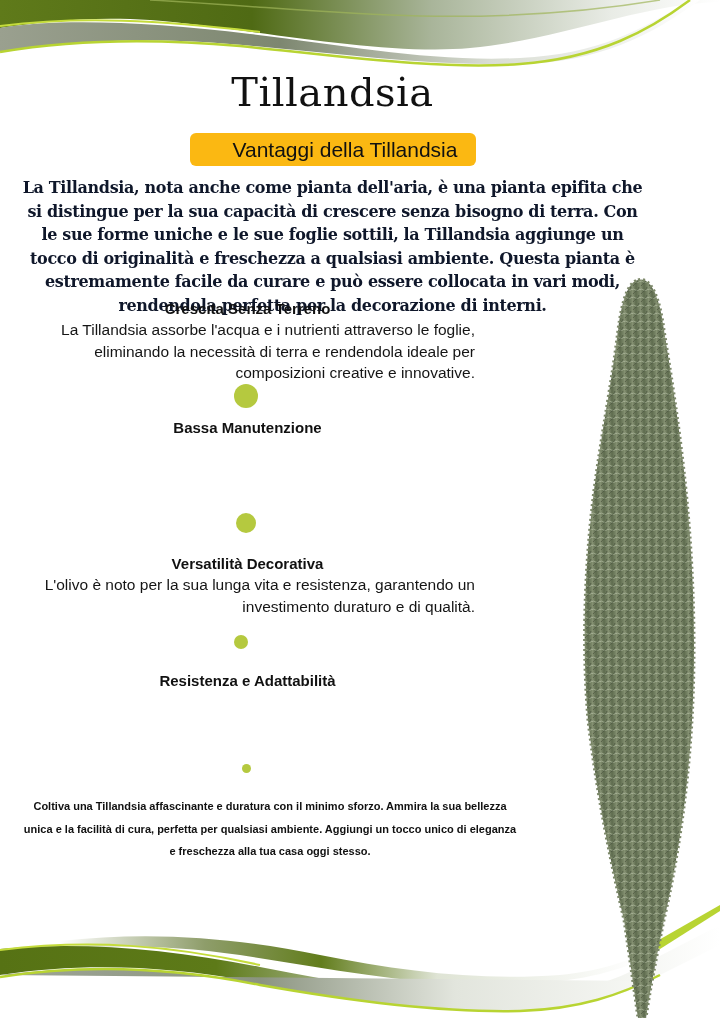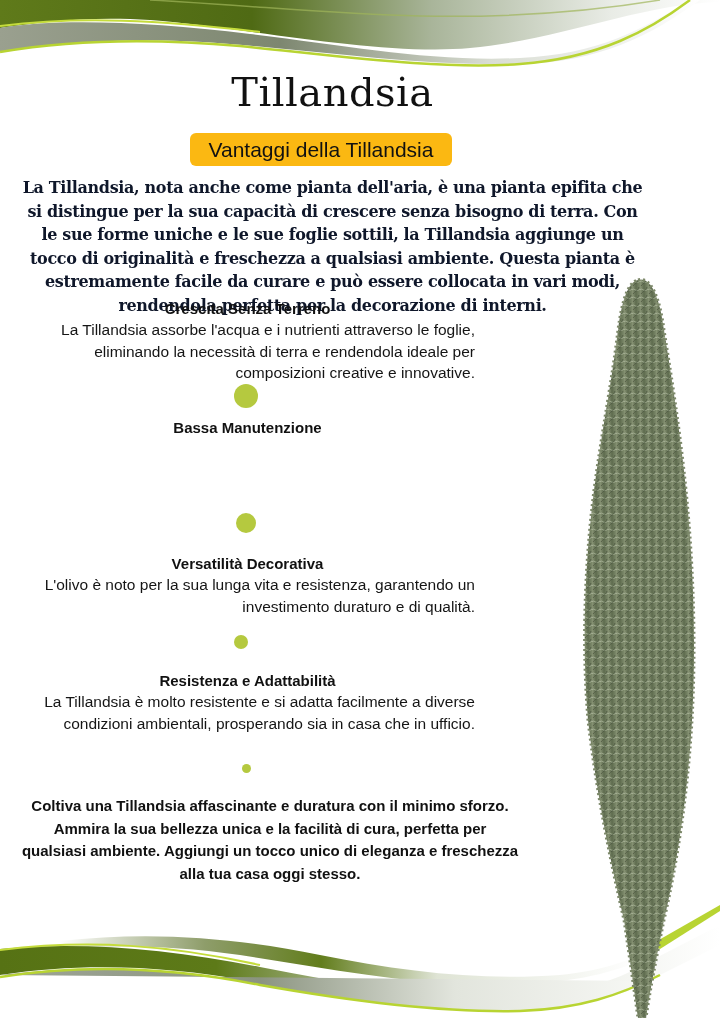--- a/index.html
+++ b/index.html
@@ -13,41 +13,42 @@
   .title {
     position: absolute; left: 0; width: 665px; top: 64px; text-align: center;
     font-family: "DejaVu Serif", serif; font-size: 40px; line-height: 56px; color: #111; letter-spacing: 0.5px;
     z-index: 3;
   }
   .badge {
     position: absolute; left: 190px; top: 133px; width: 262px; height: 33px;
     background: #fbb812; border-radius: 6px; text-align: center;
     font-family: "Liberation Sans Narrow", "Liberation Sans", sans-serif; font-size: 21px; line-height: 33px; color: #111;
     z-index: 3;
+    padding-left: 24px;
   }
   .intro {
     position: absolute; left: 20px; width: 625px; top: 176px; text-align: center;
     font-family: "DejaVu Serif", serif; font-size: 16px; line-height: 23.5px; color: #0f172a; font-weight: bold;
     letter-spacing: -0.35px;
     z-index: 3;
   }
   .feature {
     position: absolute; left: 20px; width: 455px; text-align: center; z-index: 3;
   }
   .feature-title {
     font-family: "Liberation Sans", sans-serif; font-weight: bold; font-size: 15px; line-height: 21px; color: #111;
   }
   .feature-text {
     font-family: "Liberation Sans", sans-serif; font-size: 15.5px; line-height: 21.5px; color: #151515; text-align: right;
   }
   .dot { position: absolute; border-radius: 50%; background: #b5c93f; z-index: 3; }
 
   .closing {
     position: absolute; left: 20px; width: 500px; top: 795px; text-align: center;
-    font-family: "Liberation Sans", sans-serif; font-weight: bold; font-size: 15px; line-height: 22.5px; color: #111;
+    font-family: "Liberation Sans", sans-serif; font-weight: bold; font-size: 11px; line-height: 22.5px; color: #111;
     z-index: 3;
   }
 </style>
 </head>
 <body>
 
 <svg class="wave-top" viewBox="0 0 720 70" preserveAspectRatio="none">
   <defs>
     <linearGradient id="tg1" x1="0" y1="0" x2="1" y2="0">
       <stop offset="0" stop-color="#5f7a1a"></stop>
@@ -135,17 +136,16 @@
 <div class="dot" style="left: 236px; top: 513px; width: 20px; height: 20px;"></div>
 
 <div class="feature" style="top: 553px;">
   <div class="feature-title">Versatilità Decorativa</div>
   <div class="feature-text">L'olivo è noto per la sua lunga vita e resistenza, garantendo un investimento duraturo e di qualità.</div>
 </div>
 <div class="dot" style="left: 234px; top: 635px; width: 14px; height: 14px;"></div>
 
 <div class="feature" style="top: 670px;">
   <div class="feature-title">Resistenza e Adattabilità</div>
-  <div class="feature-text">La Tillandsia è molto resistente e si adatta facilmente a diverse condizioni ambientali, prosperando sia in casa che in ufficio.</div>
 </div>
 <div class="dot" style="left: 242px; top: 764px; width: 9px; height: 9px;"></div>
 
 <div class="closing">Coltiva una Tillandsia affascinante e duratura con il minimo sforzo. Ammira la sua bellezza unica e la facilità di cura, perfetta per qualsiasi ambiente. Aggiungi un tocco unico di eleganza e freschezza alla tua casa oggi stesso.</div>
 
 </body></html>

